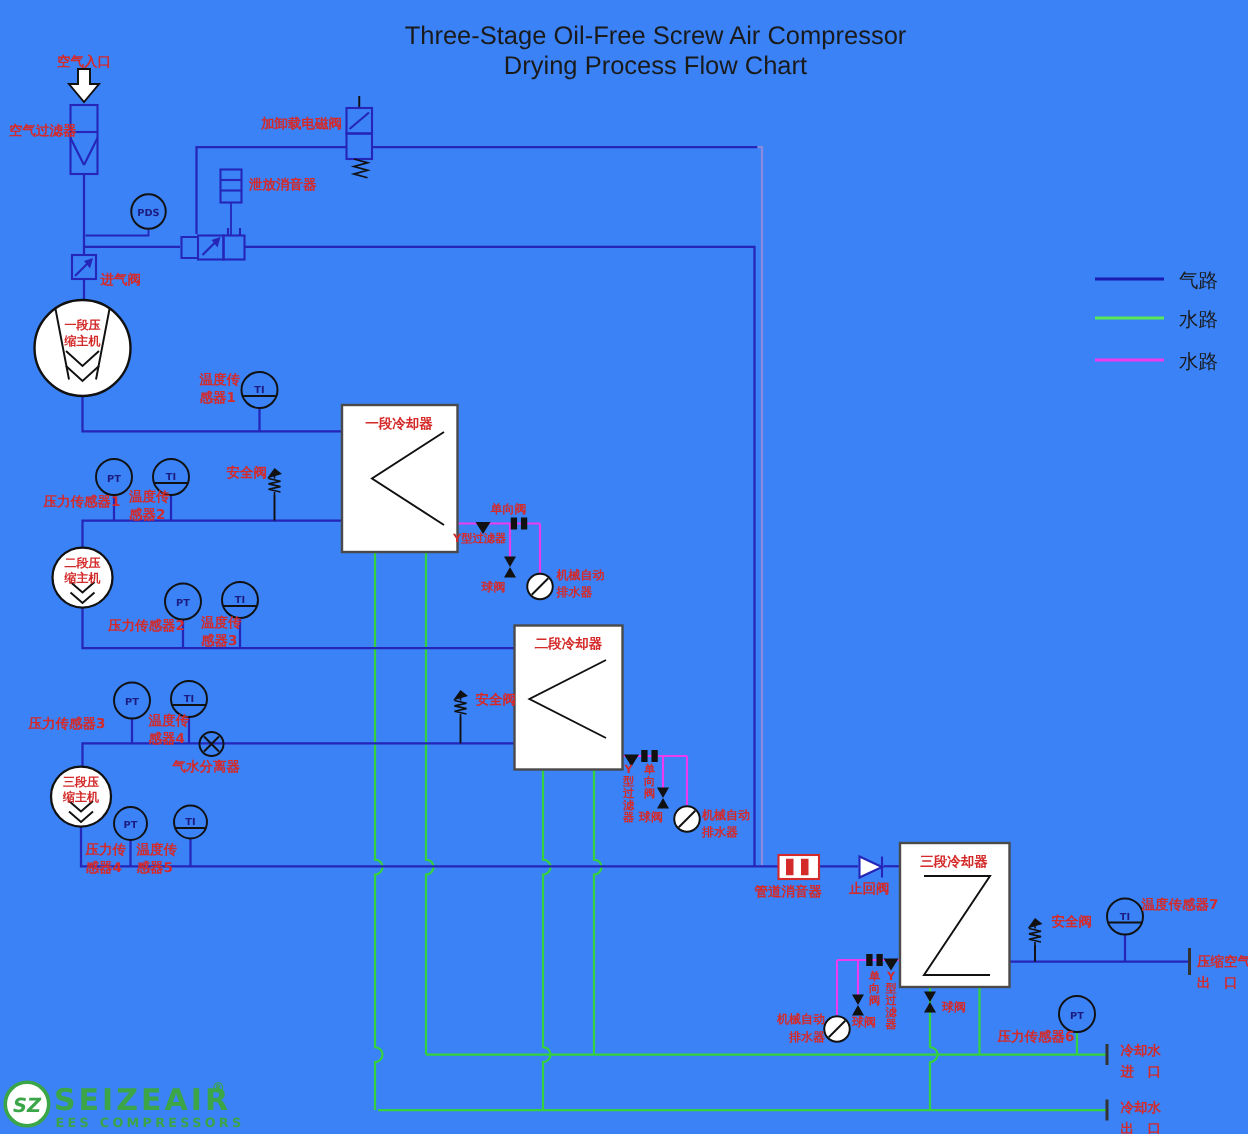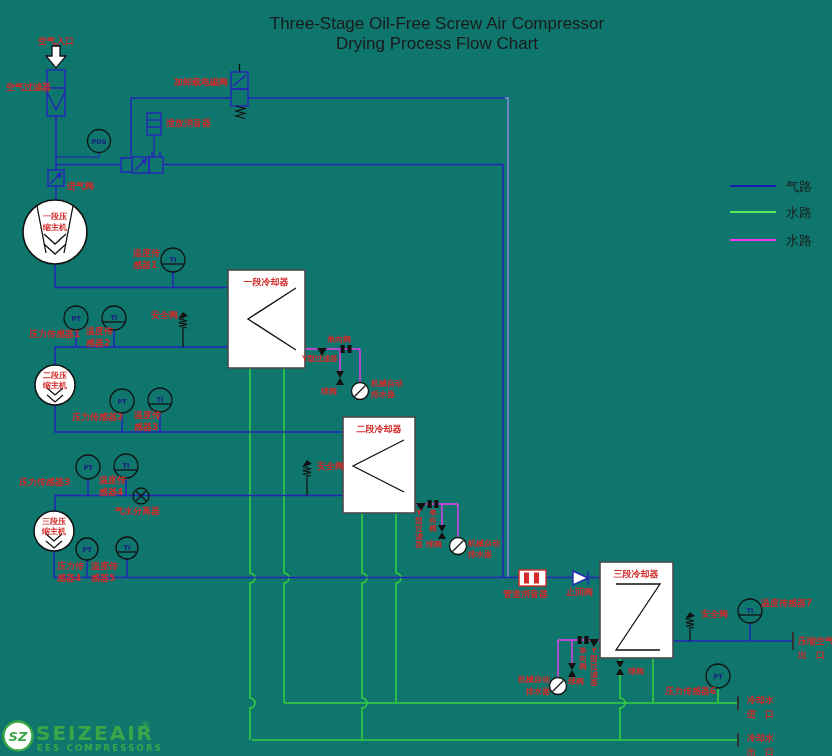--- a/index.html
+++ b/index.html
@@ -1,16 +1,16 @@
 <!DOCTYPE html>
 <html><head>
 <meta charset="utf-8">
 <style>
   html,body { margin:0; padding:0; background:#ffffff; }
-  #stage { position:relative; width:832px; height:756px; background:#0f766e; overflow:hidden; }
+  #stage { position:relative; width:832px; height:756px; background:#3b82f6; overflow:hidden; }
   svg { display:block; }
   .ttl  { font-family:"Liberation Sans","DejaVu Sans",sans-serif; font-size:17px; fill:#1a1a1a; }
   .lgd  { font-family:"DejaVu Sans",sans-serif; font-size:13px; fill:#1a1a1a; }
   .lb   { font-family:"DejaVu Sans",sans-serif; font-size:9px;  font-weight:bold; fill:#d42a2a; }
   .lb8  { font-family:"DejaVu Sans",sans-serif; font-size:8px;  font-weight:bold; fill:#d42a2a; }
   .lb7  { font-family:"DejaVu Sans",sans-serif; font-size:7.5px;font-weight:bold; fill:#d42a2a; }
   .sens { font-family:"DejaVu Sans",sans-serif; font-size:6.5px;font-weight:bold; fill:#1c1c80; }
   .brand{ font-family:"DejaVu Sans",sans-serif; font-size:20px; font-weight:bold; fill:#3aa648; letter-spacing:2px; }
   .reg  { font-family:"DejaVu Sans",sans-serif; font-size:9px;  font-weight:bold; fill:#3aa648; }
   .tag  { font-family:"DejaVu Sans",sans-serif; font-size:8.5px;font-weight:bold; fill:#3aa648; letter-spacing:2.2px; }

